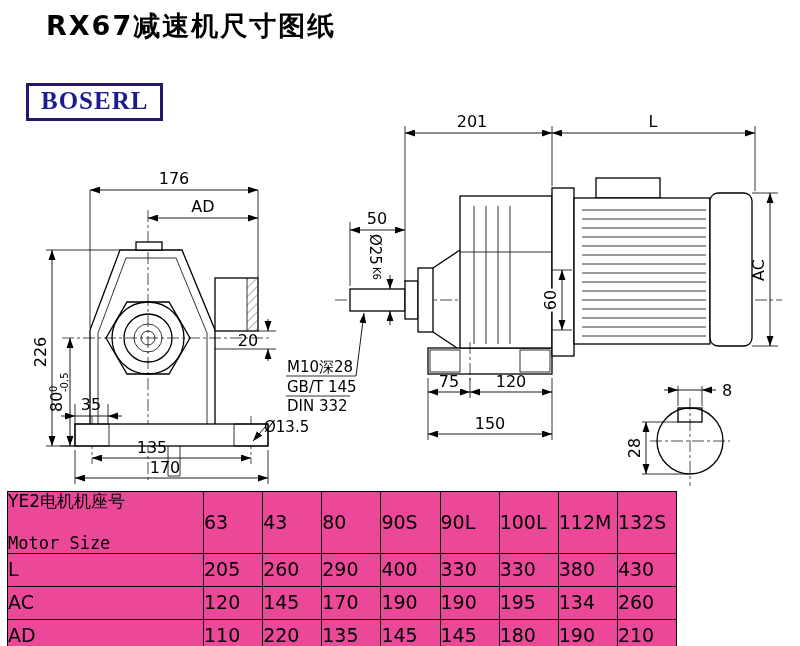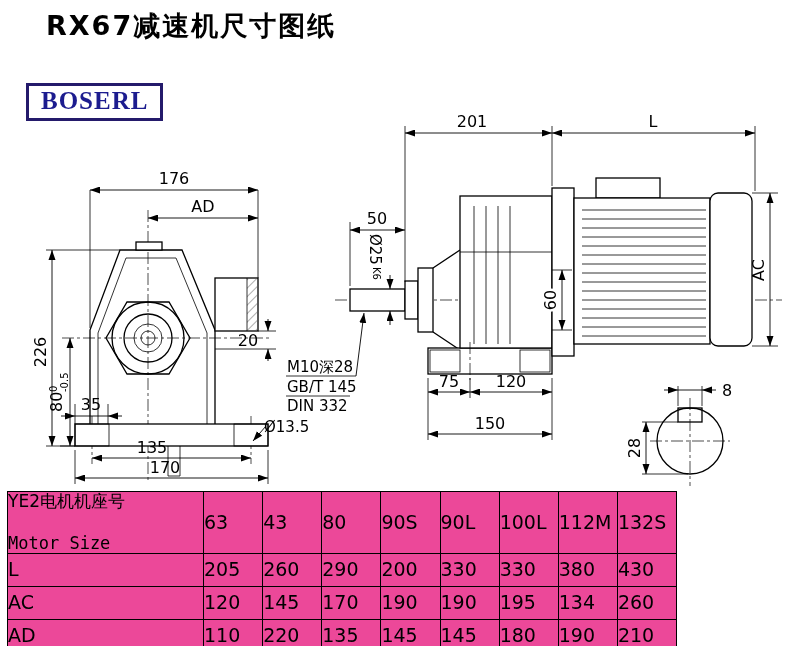--- a/index.html
+++ b/index.html
@@ -250,21 +250,21 @@
       <th>90L</th>
       <th>100L</th>
       <th>112M</th>
       <th>132S</th>
     </tr>
     <tr>
       <td>L</td>
       <td>205</td>
       <td>260</td>
       <td>290</td>
-      <td>200</td>
+      <td>400</td>
       <td>330</td>
       <td>330</td>
       <td>380</td>
       <td>430</td>
     </tr>
     <tr>
       <td>AC</td>
       <td>120</td>
       <td>145</td>
       <td>170</td>

